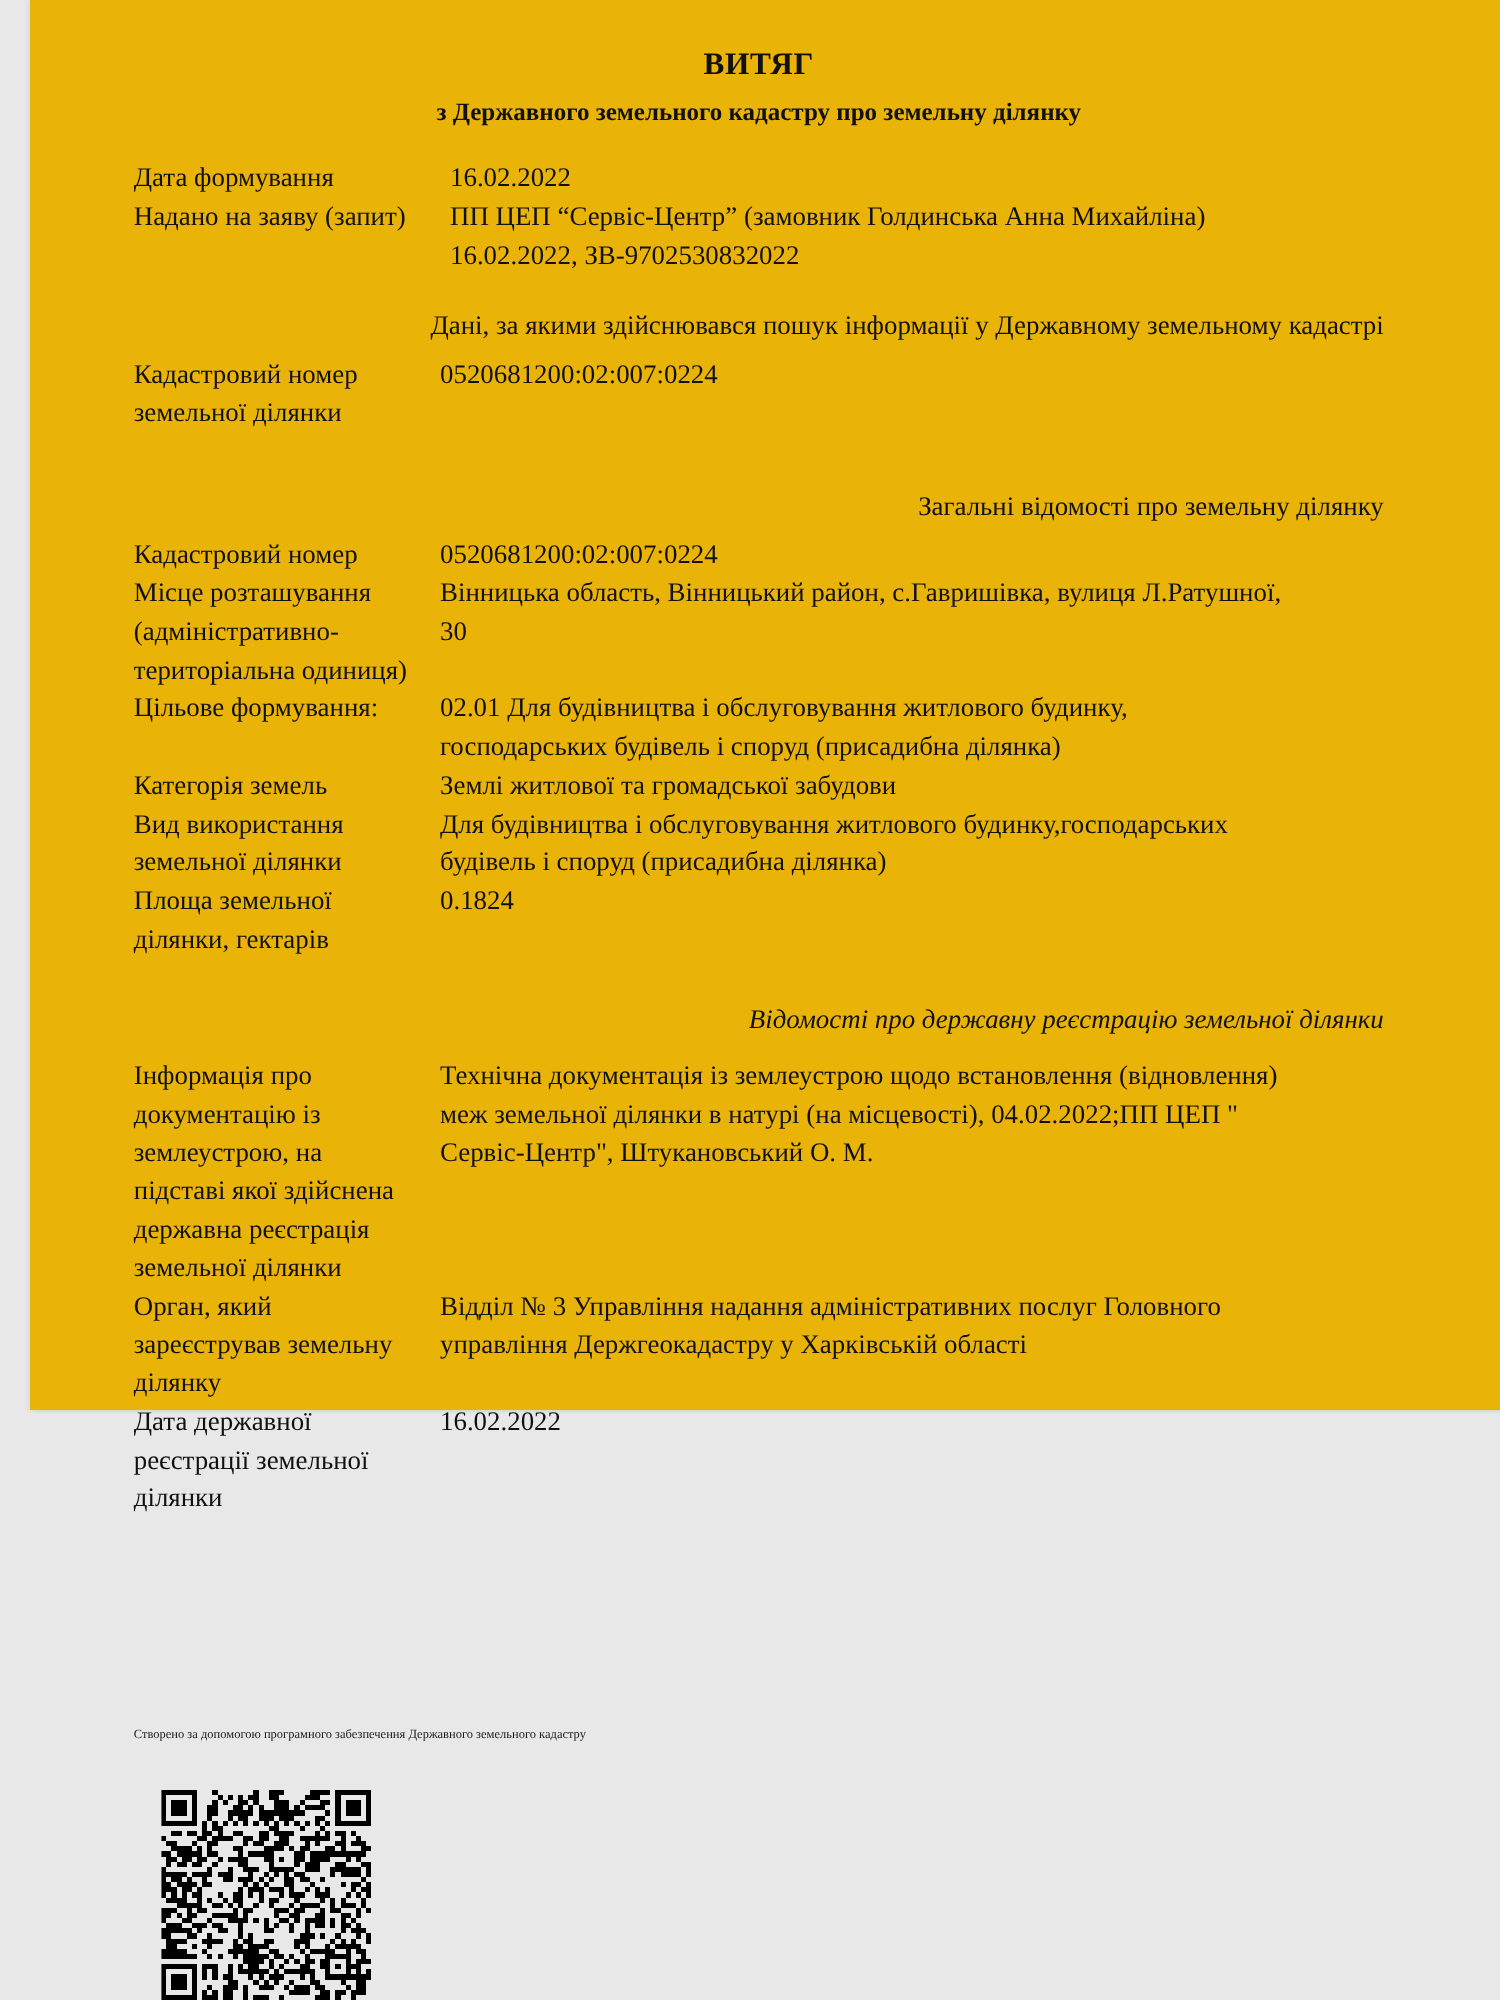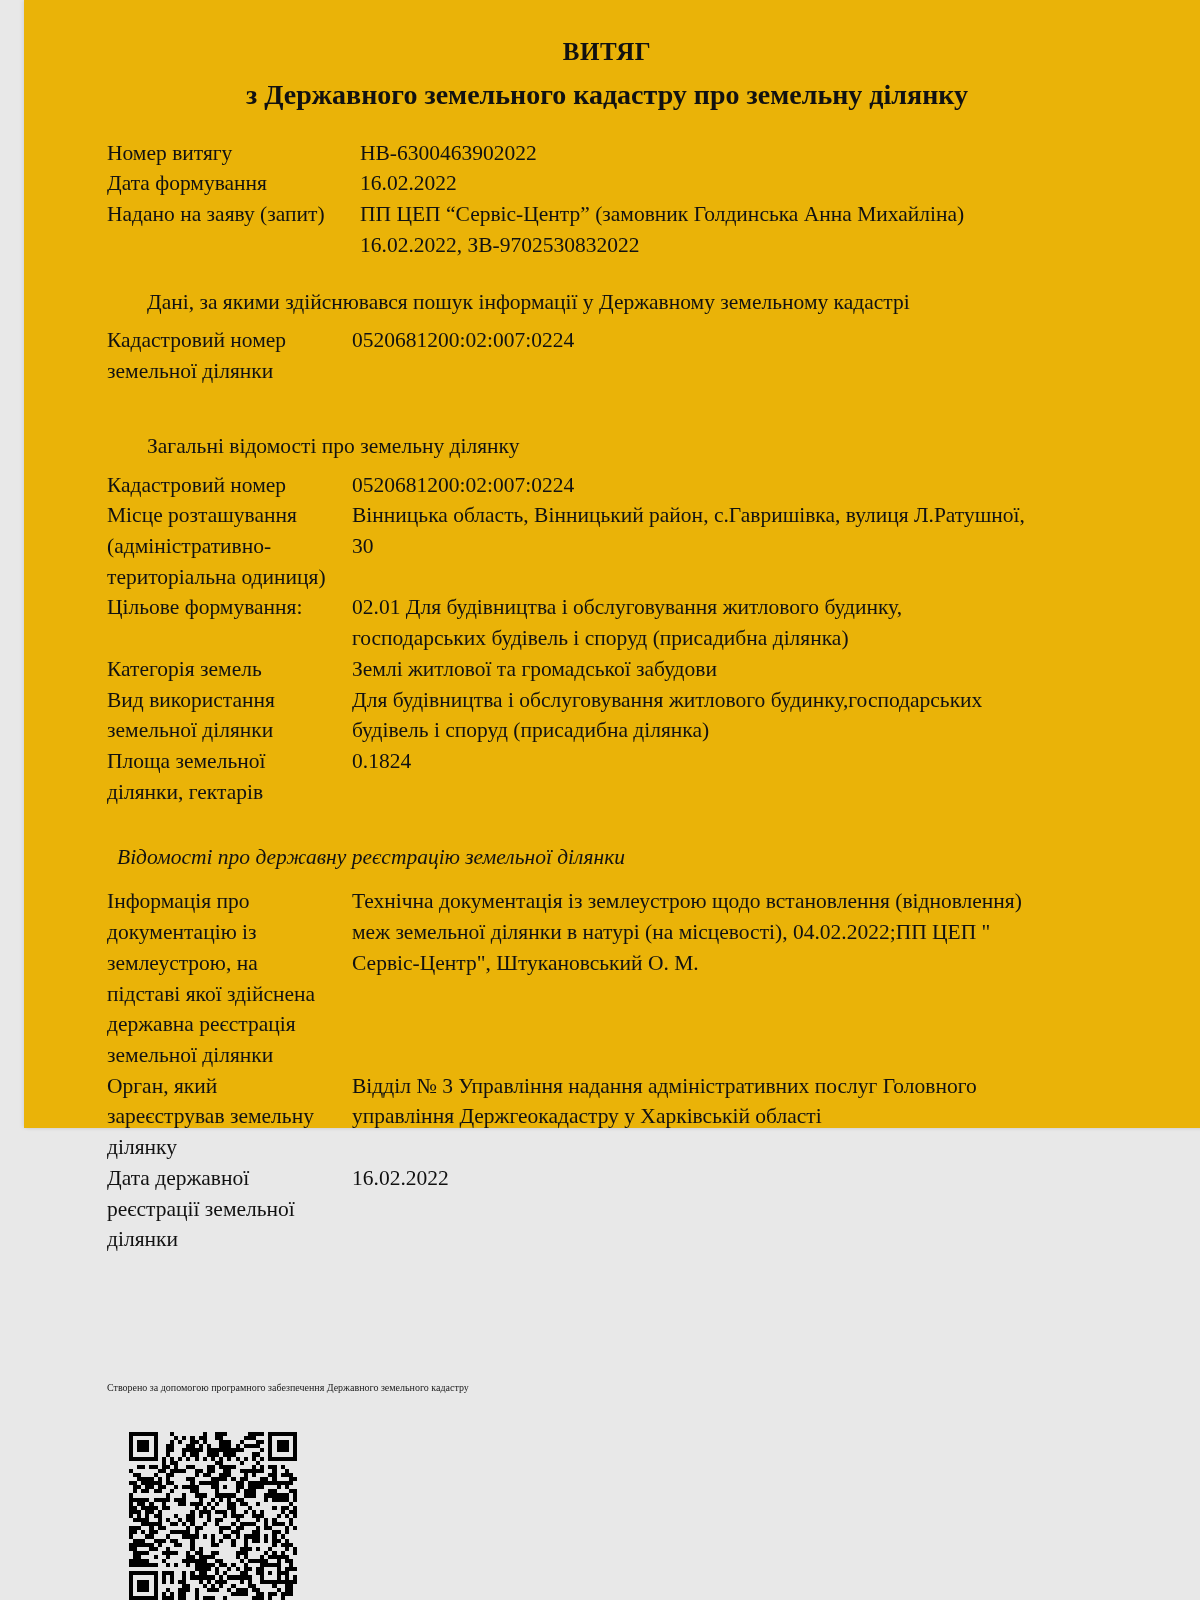--- a/index.html
+++ b/index.html
@@ -39,21 +39,21 @@
     text-align: center;
     font-weight: bold;
     font-size: 25px;
     letter-spacing: 0.5px;
     margin: 36px 0 0 0;
     line-height: 1.25;
   }
   .doc-subtitle {
     text-align: center;
     font-weight: bold;
-    font-size: 28px;
+    font-size: 20px;
     margin: 10px 0 0 0;
     line-height: 1.3;
   }
 
   
   .fields {
     margin-top: 24px;
   }
   .row {
     display: flex;
@@ -72,21 +72,21 @@
     flex: 1 1 auto;
     white-space: pre-line;
   }
   
   .row.wide .label {
     width: 253px;
     flex: 0 0 253px;
   }
 
   .section-head {
-    text-align: left;
+    text-align: right;
     font-size: 21.5px;
     line-height: 1.43;
     padding-left: 40px;
   }
   .section-head.reg {
     padding-left: 10px;
     font-style: italic;
   }
 
   .sp-8  { height: 8px; }
@@ -120,24 +120,20 @@
 </head>
 <body>
 
 <div class="page">
   <div class="page-inner">
 
     <div class="doc-title">ВИТЯГ</div>
     <div class="doc-subtitle">з Державного земельного кадастру про земельну ділянку</div>
 
     <div class="fields">
-      <div class="row wide">
-        <div class="label">Номер витягу</div>
-        <div class="value">НВ-6300463902022</div>
-      </div>
       <div class="row wide">
         <div class="label">Дата формування</div>
         <div class="value">16.02.2022</div>
       </div>
       <div class="row wide">
         <div class="label">Надано на заяву (запит)</div>
         <div class="value">ПП ЦЕП “Сервіс-Центр” (замовник Голдинська Анна Михайліна)
 16.02.2022, ЗВ-9702530832022</div>
       </div>
     </div>

